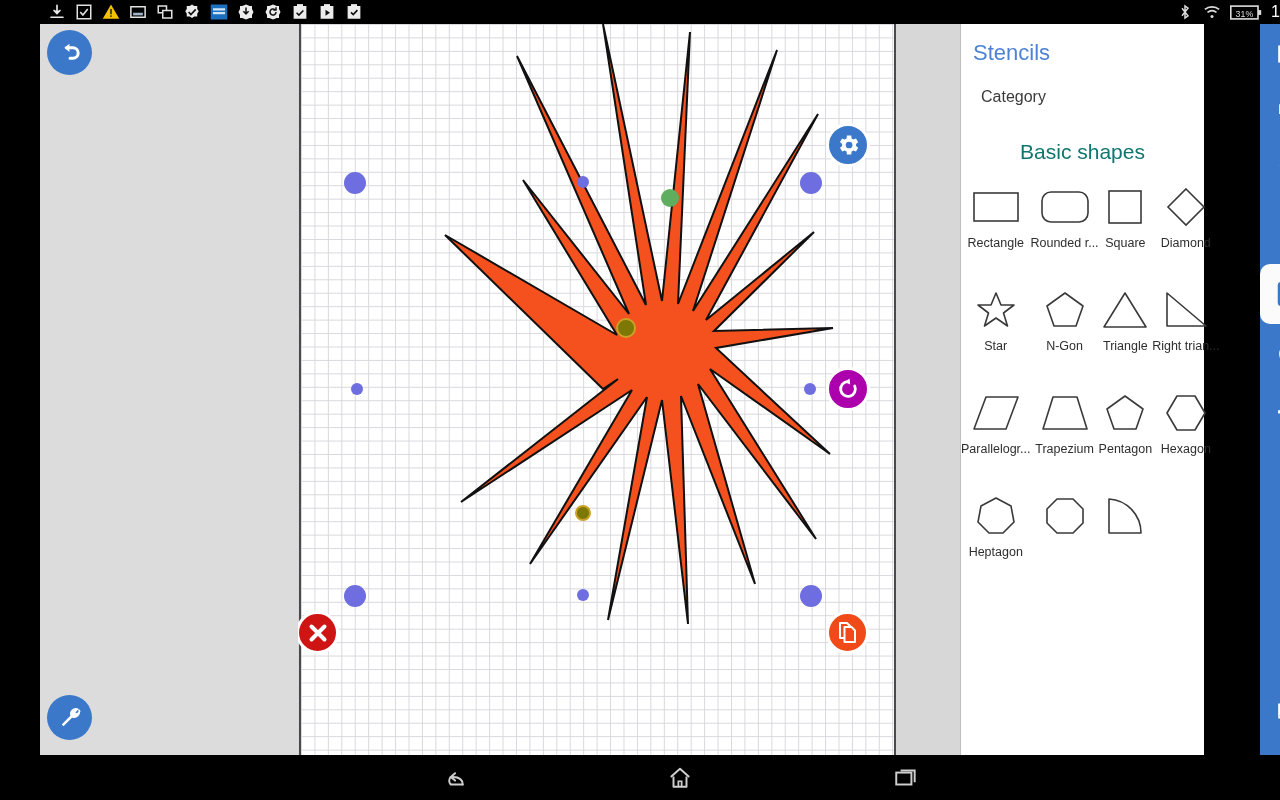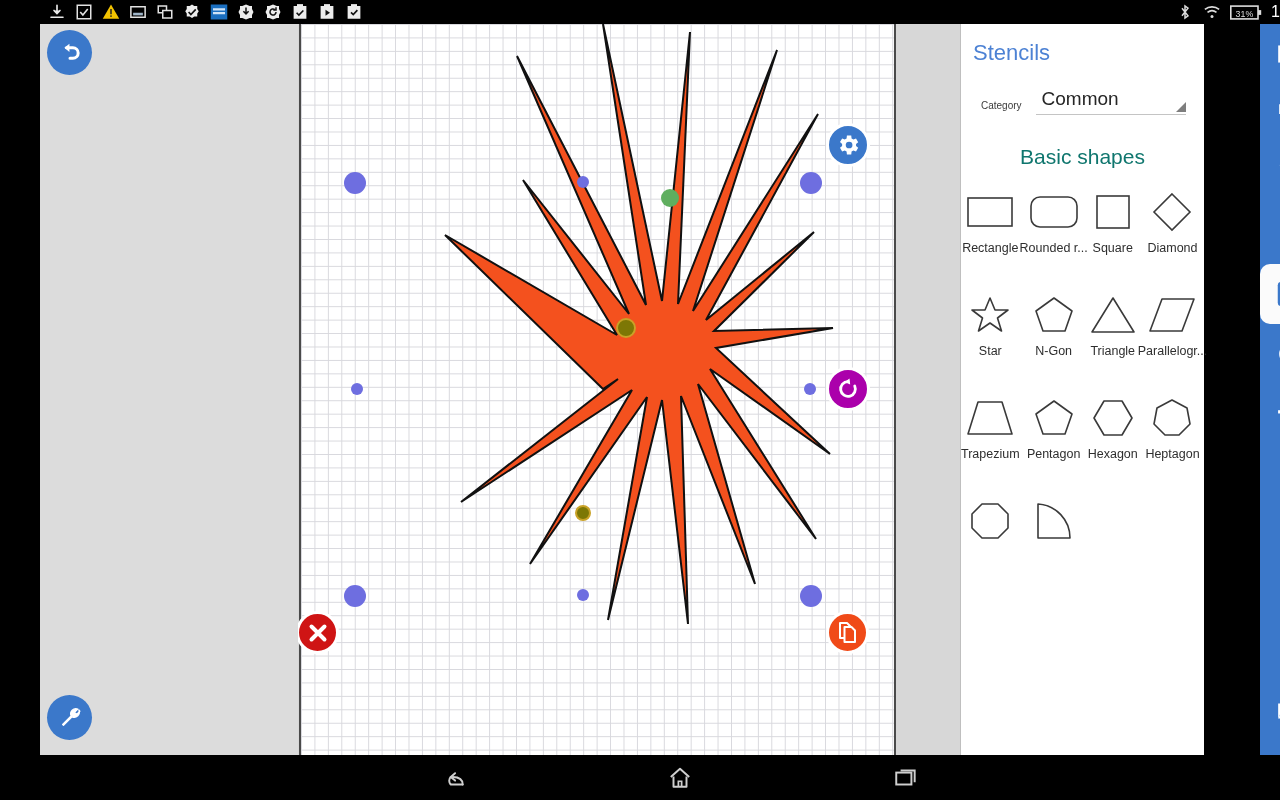--- a/index.html
+++ b/index.html
@@ -67,21 +67,21 @@
   #stencils {
     position: absolute; left: 920px; top: 24px; width: 244px; height: 731px;
     background: #fff; border-left: 1px solid #bfbfbf;
   }
   #stencils-title {
     color: #4d82d4; font-size: 22px; padding: 16px 0 0 12px; font-weight: 400;
   }
   #category-row {
     display: flex; align-items: flex-end; padding: 22px 18px 0 20px;
   }
-  #category-label { font-size: 10px; color: #3a3a3a; padding-bottom: 4px; text-align: center; }
+  #category-label { font-size: 16px; color: #3a3a3a; padding-bottom: 4px; text-align: center; }
   #spinner {
     flex: 1; margin-left: 14px; position: relative;
     border-bottom: 1px solid #c4c4c4; padding: 0 0 4px 6px;
   }
   #spinner-value { font-size: 19px; color: #262626; }
   #spinner-arrow {
     position: absolute; right: 0; bottom: 2px;
     width: 0; height: 0;
     border-left: 10px solid transparent;
     border-bottom: 10px solid #7e7e7e;
@@ -284,24 +284,20 @@
         <path d="M8.5 6h7L19 9.5V21H8.5z" fill="#f04a18" stroke="#fff" stroke-width="2" stroke-linejoin="round"></path>
       </svg>
     </div>
   </div>
 
   <div id="stencils">
     <div id="stencils-title">Stencils</div>
 
     <div id="category-row">
       <div id="category-label">Category</div>
-      <div id="spinner">
-        <span id="spinner-value">Common</span>
-        <span id="spinner-arrow"></span>
-      </div>
     </div>
 
     <div id="section-title">Basic shapes</div>
 
     <div id="shape-grid">
 
       <div class="shape-cell">
         <div class="shape-ico">
           <svg width="52" height="40" viewBox="0 0 52 40">
               <rect x="4" y="6" width="44" height="28" fill="none" stroke="#3a3a3a" stroke-width="1.6"></rect>
@@ -359,20 +355,28 @@
 
       <div class="shape-cell">
         <div class="shape-ico">
           <svg width="48" height="42" viewBox="0 0 48 42">
               <polygon points="24,4 45,38 3,38" fill="none" stroke="#3a3a3a" stroke-width="1.6" stroke-linejoin="round"></polygon>
             </svg>
         </div>
         <div class="shape-label">Triangle</div>
       </div>
 
+      <div class="shape-cell">
+        <div class="shape-ico">
+          <svg width="48" height="42" viewBox="0 0 48 42">
+              <polygon points="5,4 5,37 44,37" fill="none" stroke="#3a3a3a" stroke-width="1.6" stroke-linejoin="round"></polygon>
+            </svg>
+        </div>
+        <div class="shape-label">Right trian...</div>
+      </div>
 
       <div class="shape-cell">
         <div class="shape-ico">
           <svg width="52" height="42" viewBox="0 0 52 42">
               <polygon points="16,5 48,5 36,37 4,37" fill="none" stroke="#3a3a3a" stroke-width="1.6" stroke-linejoin="round"></polygon>
             </svg>
         </div>
         <div class="shape-label">Parallelogr...</div>
       </div>
 

